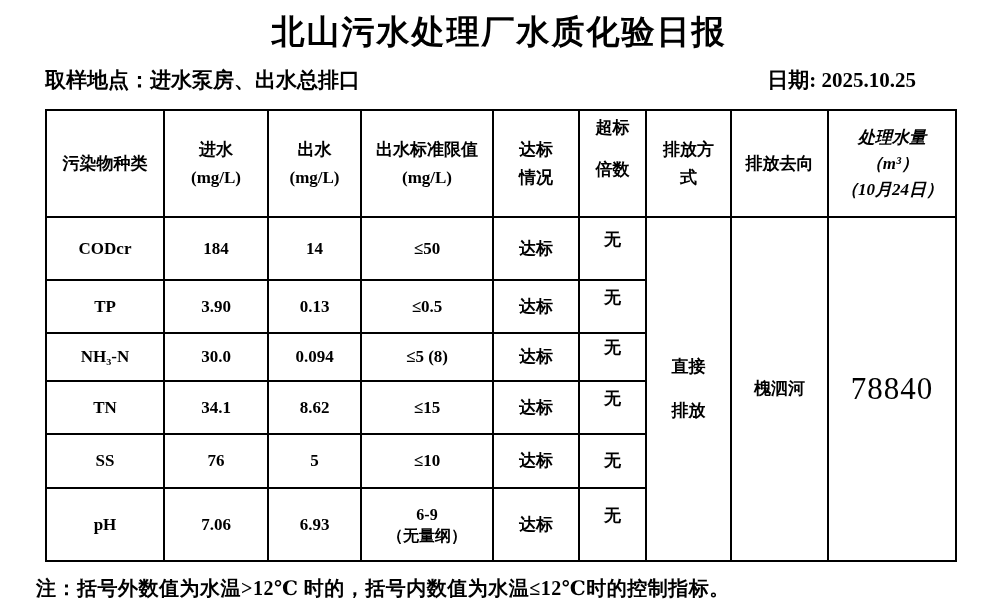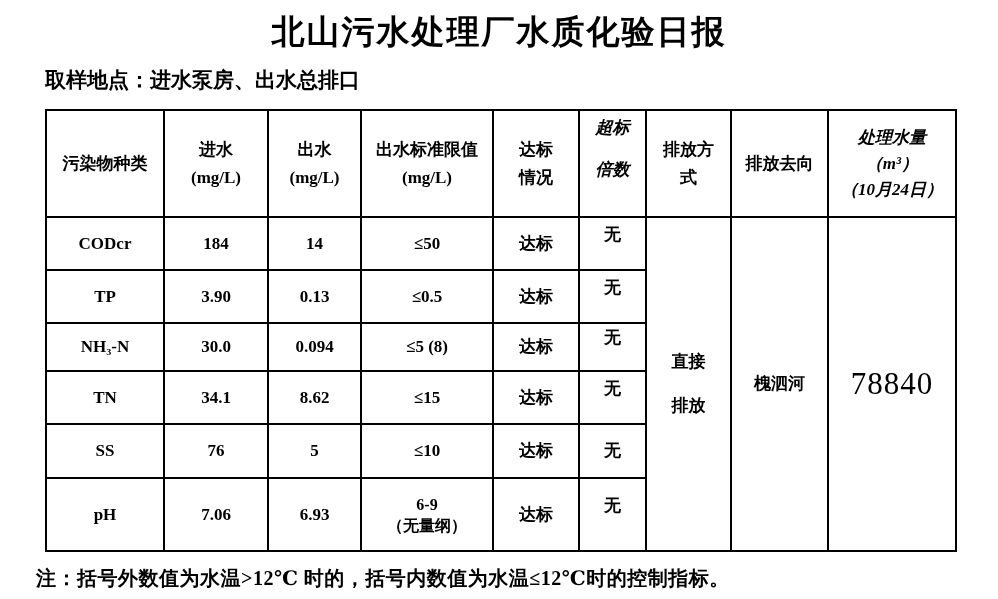--- a/index.html
+++ b/index.html
@@ -44,33 +44,32 @@
     padding: 0;
     text-align: center;
     vertical-align: middle;
     font-weight: bold;
     font-size: 17px;
     line-height: 28px;
     white-space: pre-line;
     overflow: hidden;
   }
   tr.head-row   { height: 107px; }
-  tr.r1 { height: 53px; }
+  tr.r1 { height: 63px; }
   tr.r2 { height: 53px; }
   tr.r3 { height: 48px; }
   tr.r4 { height: 53px; }
   tr.r5 { height: 54px; }
   tr.r6 { height: 73px; }
 
   
   th.exceed-head > span {
     display: inline-block;
     line-height: 42px;
     transform: translateY(-15px);
-    font-style: italic;
   }
   td.exceed-cell > span {
     display: inline-block;
     transform: translateY(-9px);
   }
   td.exceed-cell.exceed-centered > span {
     transform: none;
   }
   th.vol-head { line-height: 26px; font-style: italic; }
   td.method-cell { line-height: 44px; }
@@ -87,20 +86,21 @@
     letter-spacing: 0.5px;
   }
 </style>
 </head>
 <body>
 
 <h1 class="page-title">北山污水处理厂水质化验日报</h1>
 
 <div class="meta-row">
   <span>取样地点：进水泵房、出水总排口</span>
+  <span>日期: 2025.10.25</span>
 </div>
 
 <table class="report">
   <colgroup>
     <col style="width:118px">
       <col style="width:104px">
       <col style="width:93px">
     <col style="width:132px">
       <col style="width:86px">
       <col style="width:67px">

